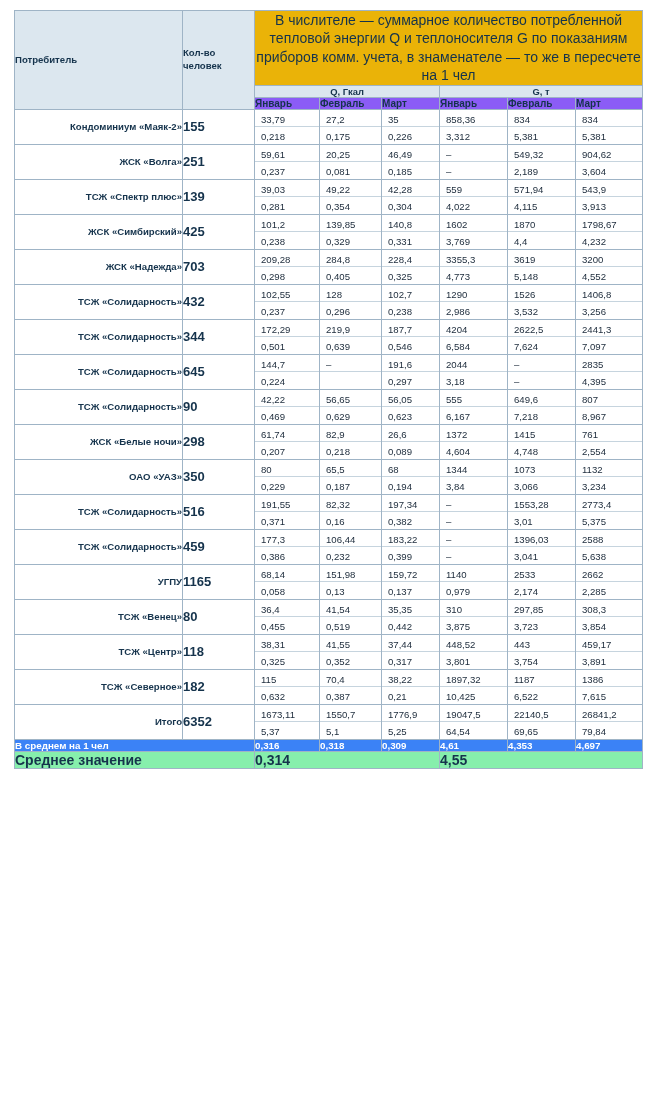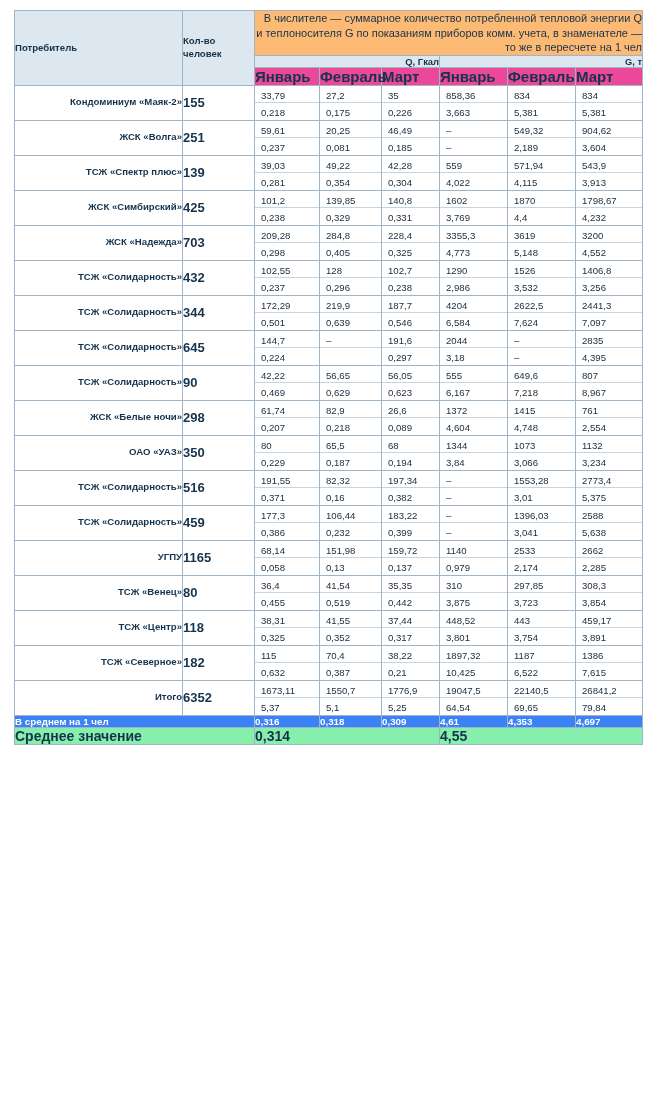--- a/index.html
+++ b/index.html
@@ -69,41 +69,41 @@
   .hdr {
     background: #dce7ef;
     color: #15334c;
     font-weight: bold;
     font-size: 9.6px;
     text-align: left;
     padding: 5px 7px;
     line-height: 1.3;
   }
   .hdr-note {
-    background: #fdba74;
+    background: #eab308;
     color: #15334c;
     font-weight: normal;
-    font-size: 11px;
-    text-align: right;
+    font-size: 14px;
+    text-align: center;
     padding: 5px 7px;
     line-height: 1.32;
   }
   .hdr-sub {
     background: #dce7ef;
     color: #15334c;
     font-weight: bold;
     font-size: 9.4px;
-    text-align: right;
+    text-align: center;
     padding: 4px 7px;
   }
   .hdr-mon {
-    background: #ec4899;
+    background: #8b5cf6;
     color: #15334c;
     font-weight: bold;
-    font-size: 15px;
+    font-size: 10px;
     text-align: left;
     padding: 4px 6px;
   }
   .name-cell {
     font-weight: bold;
     font-size: 9.6px;
     color: #15334c;
     padding: 5px 7px;
     line-height: 1.3;
     text-align: right;
@@ -204,21 +204,21 @@
         <td class="stack-cell">
             <span class="val top">27,2</span>
             <span class="val">0,175</span>
           </td>
         <td class="stack-cell">
             <span class="val top">35</span>
             <span class="val">0,226</span>
           </td>
         <td class="stack-cell">
             <span class="val top">858,36</span>
-            <span class="val">3,663</span>
+            <span class="val">3,312</span>
           </td>
         <td class="stack-cell">
             <span class="val top">834</span>
             <span class="val">5,381</span>
           </td>
         <td class="stack-cell">
             <span class="val top">834</span>
             <span class="val">5,381</span>
           </td>
       </tr>

